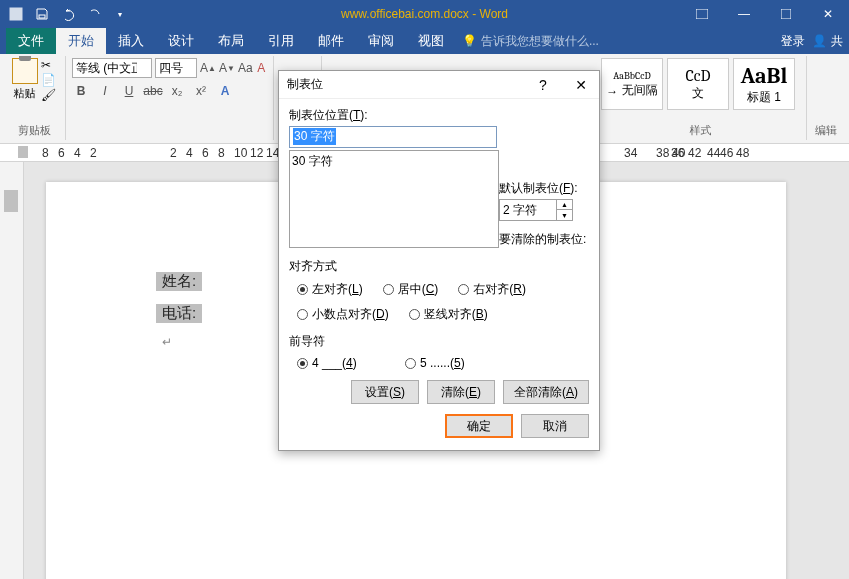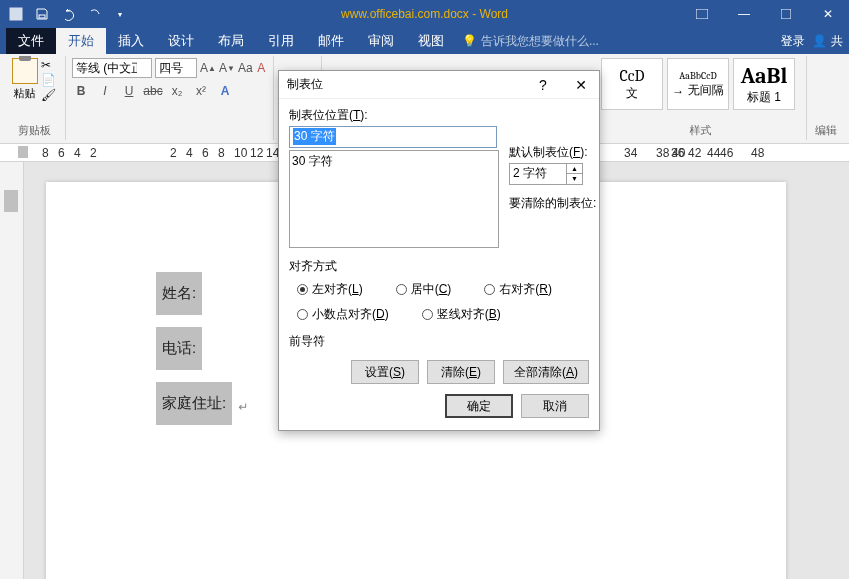--- a/index.html
+++ b/index.html
@@ -6,21 +6,21 @@
 body{background:#e6e6e6;width:849px;height:579px;overflow:hidden;position:relative}
 .titlebar{background:#2b579a;height:28px;display:flex;align-items:center;color:#fff;position:relative}
 .qat{display:flex;gap:2px;padding-left:4px;align-items:center}
 .qat-btn{width:24px;height:24px;display:flex;align-items:center;justify-content:center;color:#fff}
 .qat-btn svg{stroke:#fff;fill:none}
 .title-text{position:absolute;left:50%;transform:translateX(-50%);font-size:12px;color:#eab308}
 .window-controls{position:absolute;right:0;display:flex}
 .wc-btn{width:42px;height:28px;display:flex;align-items:center;justify-content:center;color:#fff}
 .menubar{background:#2b579a;height:26px;display:flex;align-items:center;color:#fff;padding-left:6px}
 .menu-tab{padding:4px 12px;color:#fff;font-size:13px}
-.menu-tab.file{background:#0f172a}
+.menu-tab.file{background:#0f766e}
 .menu-tab.active{background:#f3f3f3;color:#2b579a}
 .tell-me{color:#b8c9e0;margin-left:6px;display:flex;align-items:center;gap:4px}
 .right-menu{position:absolute;right:6px;display:flex;align-items:center;gap:8px;color:#fff}
 .ribbon{background:#f3f3f3;height:90px;border-bottom:1px solid #d4d4d4;display:flex;padding:2px 4px;position:relative}
 .rg{border-right:1px solid #d4d4d4;padding:2px 6px;display:flex;flex-direction:column;justify-content:space-between;height:84px}
 .rg-label{text-align:center;font-size:11px;color:#666;margin-top:auto}
 .paste-big{width:40px;display:flex;flex-direction:column;align-items:center;gap:2px}
 .big-ico{width:26px;height:26px;border:1px solid #c8901a;background:#fff8e8;position:relative}
 .big-ico::after{content:"";position:absolute;top:-3px;left:6px;width:12px;height:5px;background:#888;border-radius:0 0 2px 2px}
 .small-btns{display:flex;flex-direction:column;gap:1px}
@@ -35,53 +35,53 @@
 .style-item{border:1px solid #ccc;background:#fff;width:62px;height:52px;display:flex;flex-direction:column;align-items:center;justify-content:center;font-size:10px}
 .style-item .preview{font-family:Cambria,serif}
 .style-item .sp1{font-size:16px}.style-item .sp2{font-size:22px;font-weight:bold}
 .ruler{background:#fff;height:18px;border-bottom:1px solid #d4d4d4;display:flex;align-items:center;padding-left:28px;position:relative;font-size:9px;color:#333}
 .ruler .tick{position:absolute}
 .workspace{display:flex;height:437px}
 .vruler{width:24px;background:#f3f3f3;border-right:1px solid #d4d4d4;position:relative}
 .vruler .sel{position:absolute;left:4px;top:28px;width:14px;height:22px;background:#c0c0c0}
 .doc-area{flex:1;background:#e6e6e6;overflow:hidden;position:relative}
 .page{background:#fff;width:740px;height:420px;margin:20px 0 0 22px;box-shadow:0 0 4px rgba(0,0,0,.2);position:relative;padding:90px 0 0 110px}
-.doc-sel{background:#bfbfbf;display:inline-block;padding:12px 6px;margin-bottom:6px;font-size:15px;color:#222}
+.doc-sel{background:#bfbfbf;display:inline-block;padding:0 6px;margin-bottom:6px;font-size:15px;color:#222}
 .doc-line{display:flex;align-items:center;margin-bottom:6px}
 .doc-white{background:#fff;display:inline-block;width:34px;height:26px;margin:0 4px}
 .end-mark{color:#888;margin-left:6px}
 
 .dialog{position:absolute;left:278px;top:70px;width:322px;background:#fff;border:1px solid #999;box-shadow:0 3px 10px rgba(0,0,0,.3);z-index:50}
 .dlg-title{height:28px;display:flex;align-items:center;padding:8px 8px;border-bottom:1px solid #eee;position:relative}
 .dlg-title .tt{font-size:12px}
 .dlg-title .dbtns{position:absolute;right:4px;display:flex;gap:10px}
 .dbtn{width:28px;height:24px;display:flex;align-items:center;justify-content:center;font-size:14px}
 .dlg-body{padding:8px 10px 12px 10px}
-.row{display:flex;align-items:center;gap:10px}
+.row{display:flex;align-items:flex-end;}
 .col{flex:1}
 .lbl{font-size:12px;margin-bottom:2px}
 .lbl u{text-decoration:underline}
 .tab-input{width:208px;height:22px;border:1px solid #7a99bf;background:#fff;padding:1px 3px}
 .tab-input .sel{background:#3390ff;color:#fff;display:inline-block;padding:0 1px}
 .tab-list{width:210px;height:98px;border:1px solid #a0a0a0;margin-top:2px;padding:2px;overflow:auto;font-size:12px;position:relative}
 .tab-list::-webkit-scrollbar{width:16px}
 .spinner{display:flex;width:82px}
 .spinner input{width:58px;height:22px;border:1px solid #a0a0a0;padding:0 3px;font-size:12px}
 .spin-btns{display:flex;flex-direction:column;border:1px solid #a0a0a0;border-left:none;width:16px}
 .spin-btns div{height:10px;display:flex;align-items:center;justify-content:center;font-size:7px;border-bottom:1px solid #a0a0a0}
 .spin-btns div:last-child{border:none}
 .sect{margin-top:10px}
 .sect-title{font-size:12px;margin-bottom:6px}
-.radio-row{display:flex;gap:33px;margin-bottom:8px;padding-left:8px}
+.radio-row{display:flex;gap:20px;margin-bottom:8px;padding-left:8px}
 .radio{display:flex;align-items:center;gap:4px;font-size:12px}
 .radio .r{width:11px;height:11px;border:1px solid #555;border-radius:50%;display:flex;align-items:center;justify-content:center}
 .radio .r.checked::after{content:"";width:5px;height:5px;background:#333;border-radius:50%}
 .btn-row{display:flex;justify-content:flex-end;gap:8px;margin-top:10px}
 .dlg-btn{border:1px solid #acacac;background:#e1e1e1;height:24px;min-width:68px;padding:0 10px;font-size:12px}
-.dlg-btn.primary{border:2px solid #404040}
+.dlg-btn.primary{border:2px solid #f97316}
 .toclear{font-size:12px;margin-top:10px;text-align:left;width:88px}
 </style>
 </head>
 <body>
 
 <div class="titlebar">
   <div class="qat">
     <div class="qat-btn">
         <svg width="14" height="14">
           <rect x="1" y="1" width="12" height="12" fill="#fff" opacity=".8"></rect>
@@ -175,26 +175,26 @@
         <span class="fr-btn">x₂</span>
         <span class="fr-btn">x²</span>
         <span class="fr-btn" style="color:#4472c4;font-weight:bold">A</span>
       </div>
     </div>
   </div>
   <div class="rg" style="width:48px"></div>
   <div class="rg" style="width:212px;margin-left:auto">
     <div class="styles-box">
       <div class="style-item">
+          <div class="preview" style="font-size:10px">AaBbCcD</div>
+          <div>→ 无间隔</div>
+        </div>
+      <div class="style-item">
           <div class="preview sp1">CcD</div>
           <div>文</div>
-        </div>
-      <div class="style-item">
-          <div class="preview" style="font-size:10px">AaBbCcD</div>
-          <div>→ 无间隔</div>
         </div>
       <div class="style-item">
           <div class="preview sp2">AaBl</div>
           <div>标题 1</div>
         </div>
     </div>
     <div class="rg-label">样式</div>
   </div>
   <div class="rg" style="width:38px;border-right:none">
     <div class="rg-label" style="writing-mode:horizontal-tb">编辑</div>
@@ -214,38 +214,37 @@
     <span class="tick" style="left: 234px;">10</span>
     <span class="tick" style="left: 250px;">12</span>
     <span class="tick" style="left: 266px;">14</span>
     <span class="tick" style="left: 624px;">34</span>
     <span class="tick" style="left: 671px;">36</span>
     <span class="tick" style="left: 656px;">38</span>
     <span class="tick" style="left: 672px;">40</span>
     <span class="tick" style="left: 688px;">42</span>
     <span class="tick" style="left: 672px; margin-left: 35px;">44</span>
     <span class="tick" style="left: 720px;">46</span>
-    <span class="tick" style="left: 736px; margin-left: 15px;">48</span>
+    <span class="tick" style="left: 736px;">48</span>
   </div>
 
 <div class="workspace">
   <div class="vruler">
       <div class="sel"></div>
     </div>
   <div class="doc-area">
     <div class="page">
       <div class="doc-line">
           <span class="doc-sel">姓名:</span>
         </div>
       <div class="doc-line">
           <span class="doc-sel">电话:</span>
           <span class="doc-white"></span>
         </div>
       <div class="doc-line">
-          <span class="doc-sel">家庭住址:</span>
           <span class="end-mark">↵</span>
         </div>
     </div>
   </div>
 </div>
 
 <div class="dialog">
   <div class="dlg-title">
     <span class="tt">制表位</span>
     <div class="dbtns">
@@ -298,20 +297,30 @@
           </label>
         <label class="radio">
             <span class="r"></span>
             <span>竖线对齐(<u>B</u>)</span>
           </label>
       </div>
     </div>
 
     <div class="sect">
       <div class="sect-title">前导符</div>
+      <div class="radio-row">
+        <label class="radio" style="width:88px">
+            <span class="r checked"></span>
+            <span>4 ___(<u>4</u>)</span>
+          </label>
+        <label class="radio">
+            <span class="r"></span>
+            <span>5 ......(<u>5</u>)</span>
+          </label>
+      </div>
     </div>
 
     <div class="btn-row">
       <button class="dlg-btn">设置(<u>S</u>)</button>
       <button class="dlg-btn">清除(<u>E</u>)</button>
       <button class="dlg-btn">全部清除(<u>A</u>)</button>
     </div>
     <div class="btn-row">
       <button class="dlg-btn primary">确定</button>
       <button class="dlg-btn">取消</button>

